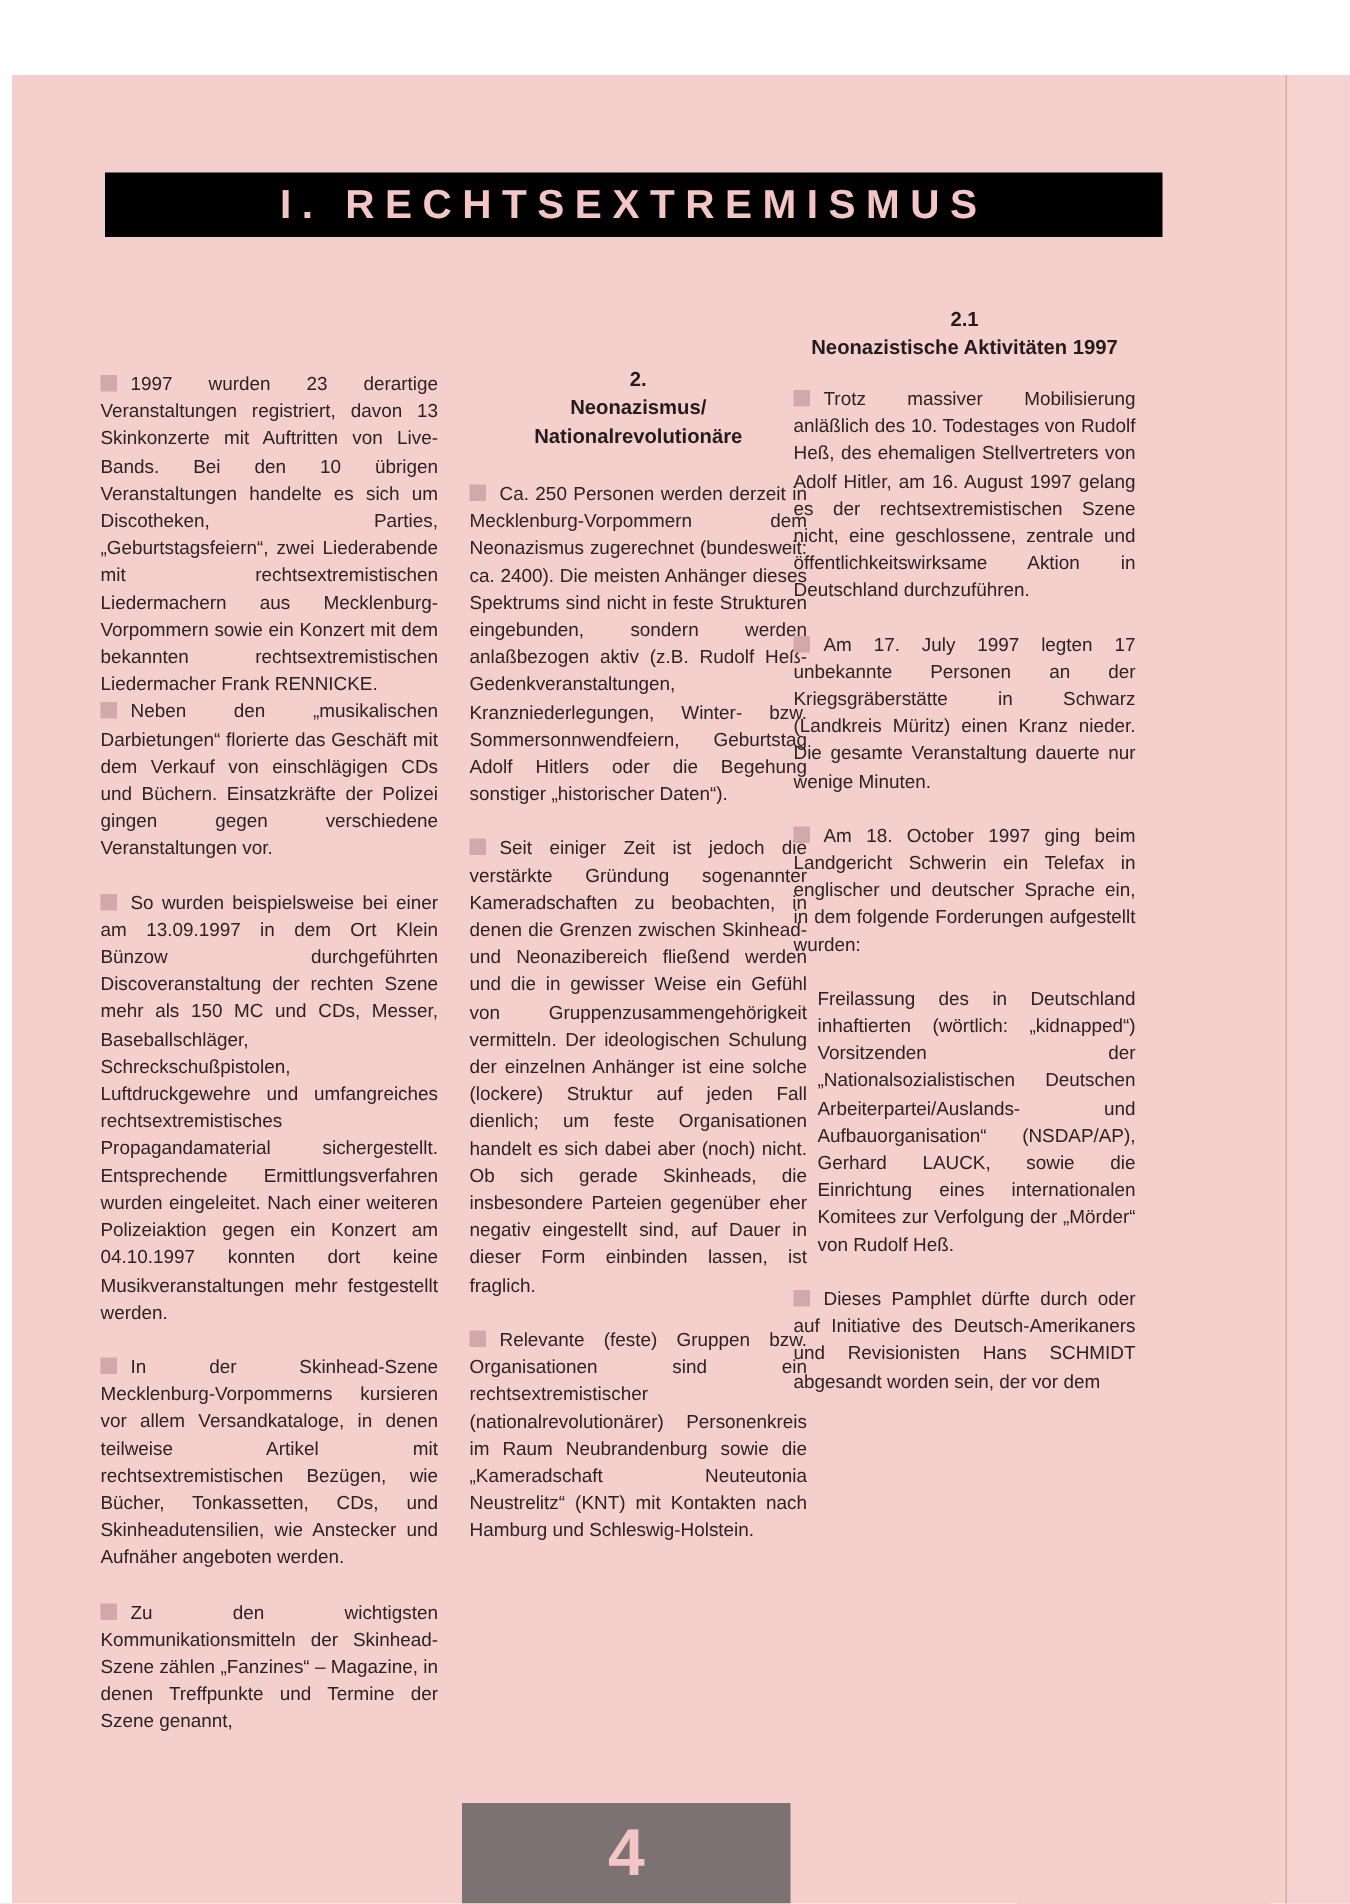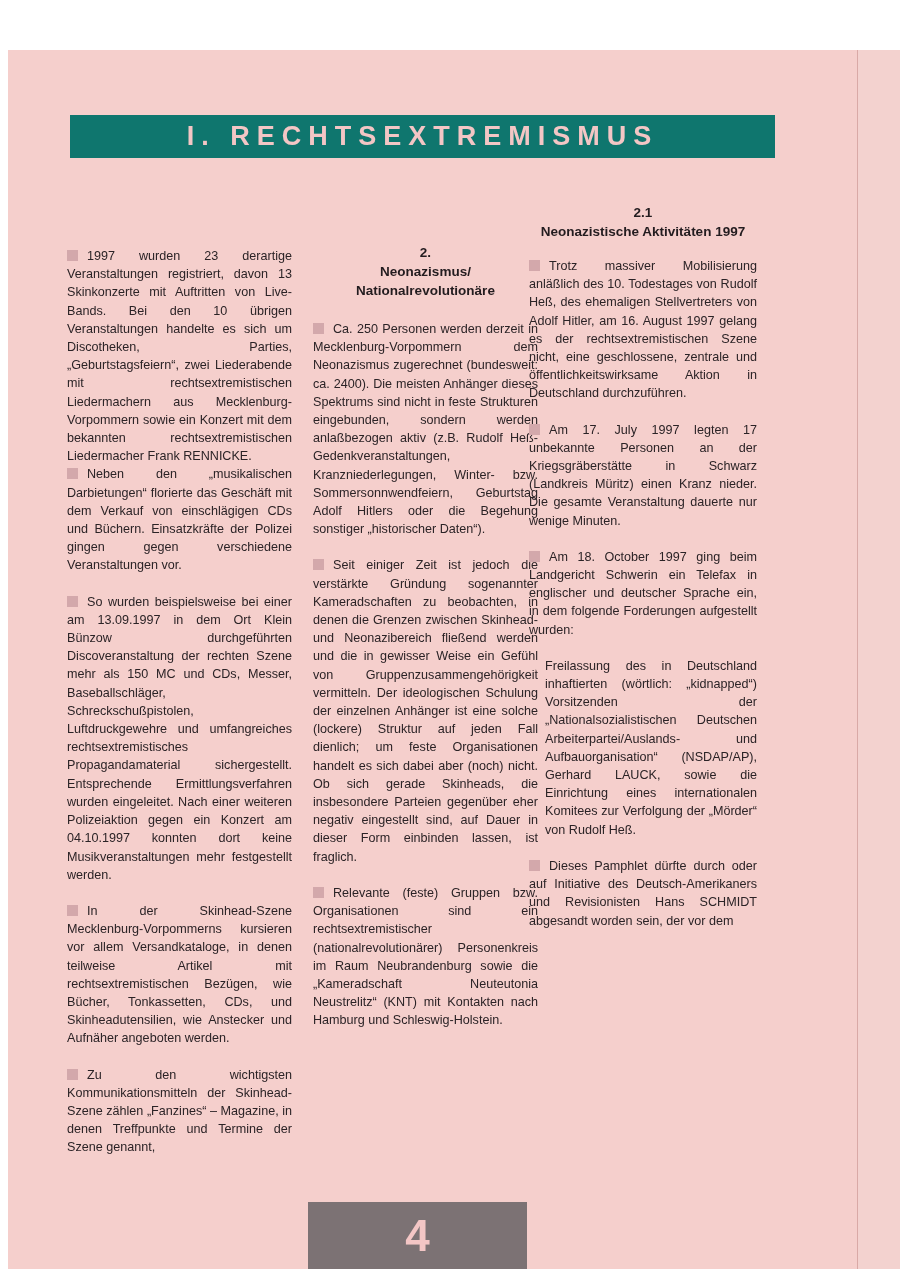--- a/index.html
+++ b/index.html
@@ -15,21 +15,21 @@
   .fold {
     position: absolute; left: 857px; top: 50px; width: 1px; height: 1219px;
     background: #d9a9a6;
   }
   .fold-right {
     position: absolute; left: 858px; top: 50px; width: 42px; height: 1219px;
     background: #f3d2cf;
   }
   .banner {
     position: absolute; left: 70px; top: 115px; width: 705px; height: 43px;
-    background: #0f766e;
+    background: #000000;
     display: flex; align-items: center; justify-content: center;
   }
   .banner-title {
     color: #f3c6c5; font-weight: bold; font-size: 27px; letter-spacing: 7px;
     font-family: "Liberation Sans", sans-serif;
   }
   .col {
     position: absolute; top: 203px; width: 225px;
     font-size: 12.6px; line-height: 18.2px; color: #2b2326;
     text-align: justify; hyphens: manual;

